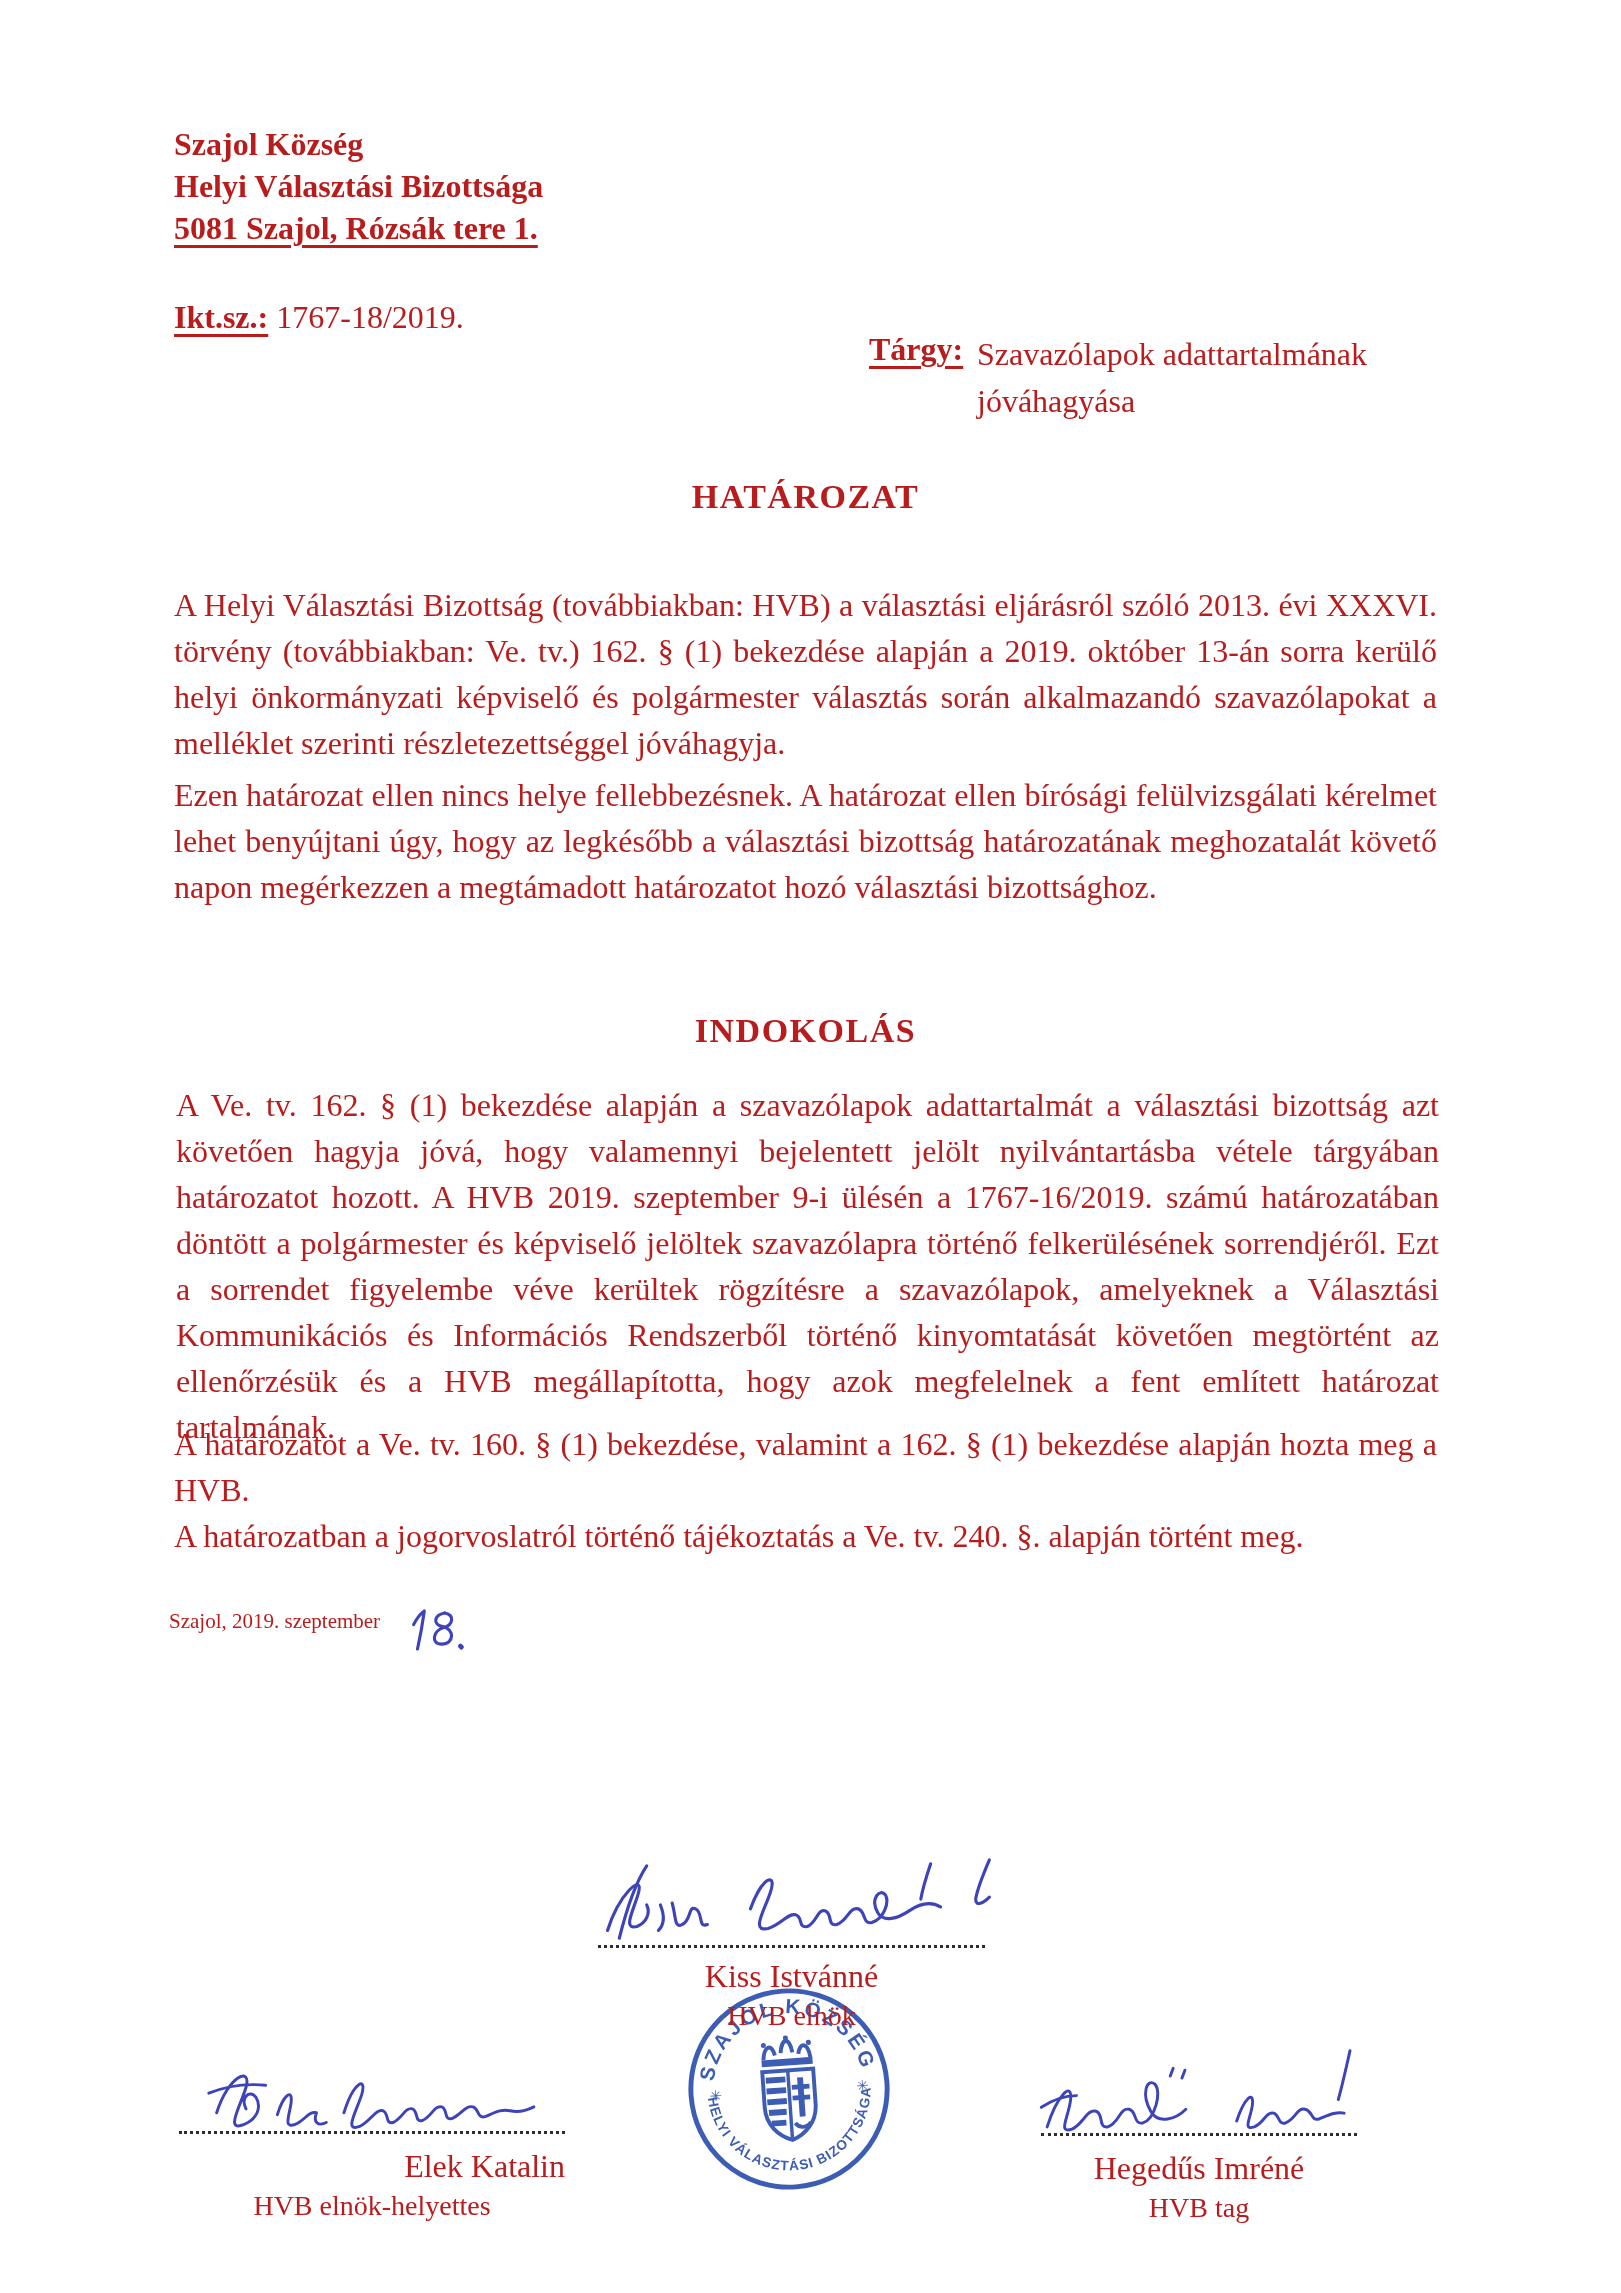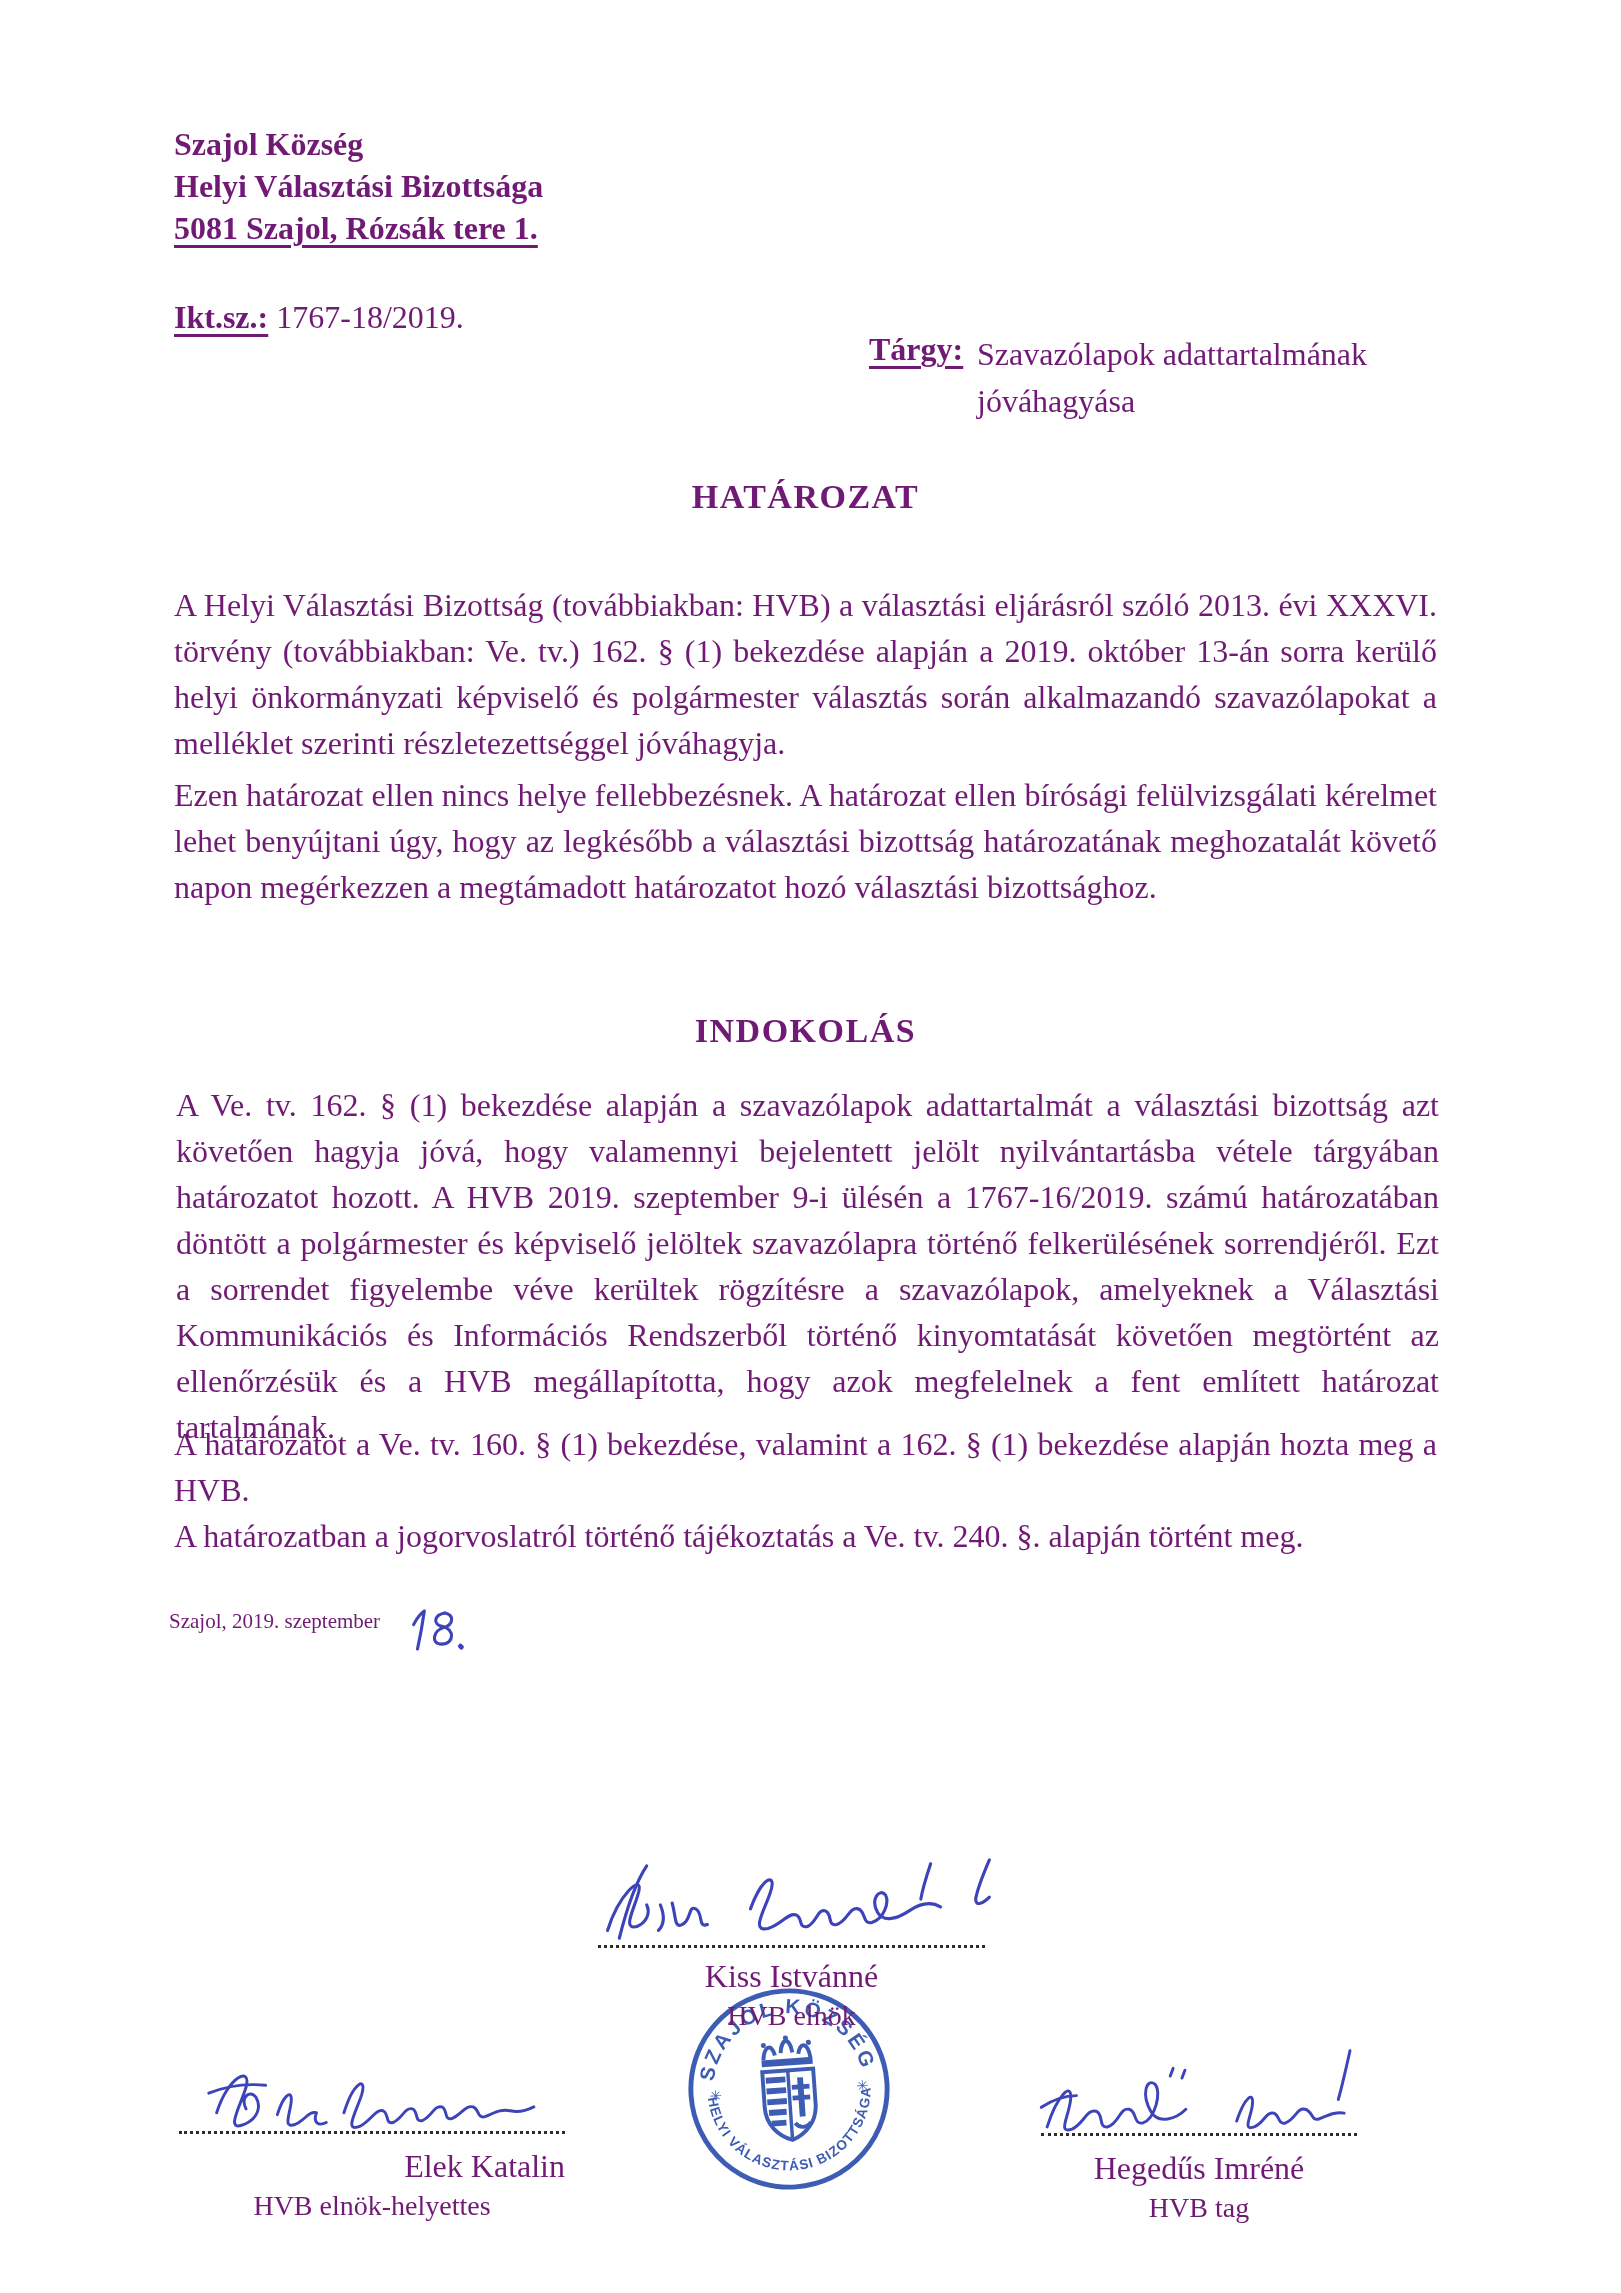--- a/index.html
+++ b/index.html
@@ -1,21 +1,21 @@
 <!DOCTYPE html>
 <html lang="hu"><head>
 <meta charset="utf-8">
 <style>
   html,body{margin:0;padding:0;background:#ffffff;}
   .page{
     position:relative;
     width:1476px;height:2294px;
     background:#ffffff;
     font-family:"Liberation Serif","DejaVu Serif",serif;
-    color:#701a75;
+    color:#b91c1c;
     overflow:hidden;
     padding-left:12px;
   }
   .abs{position:absolute;}
   .bold{font-weight:bold;}
   .body-text{font-size:32px;line-height:46px;text-align:justify;}
   .uline{text-decoration:underline;text-decoration-thickness:2.9px;text-underline-offset:5.9px;}
 
   .sender{left:174px;top:123px;font-size:32px;line-height:42px;font-weight:bold;}
   .iktsz{left:174px;top:299px;font-size:32px;}

